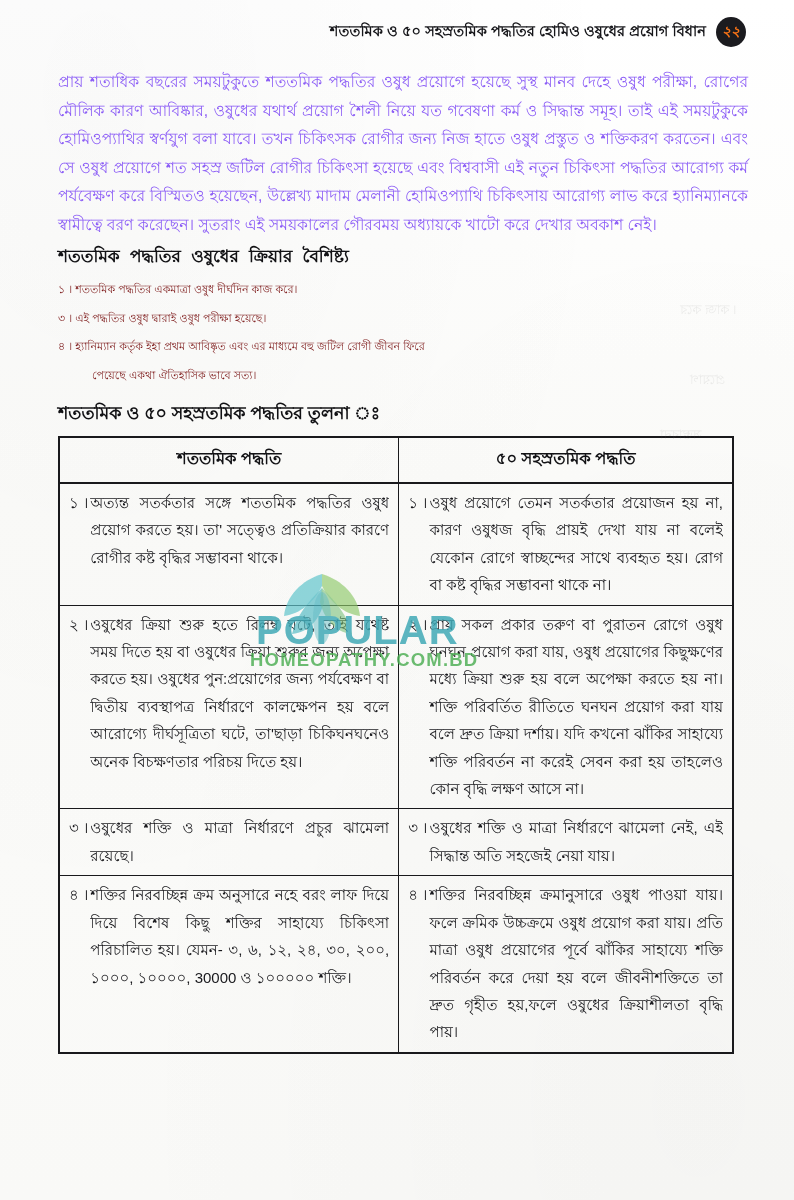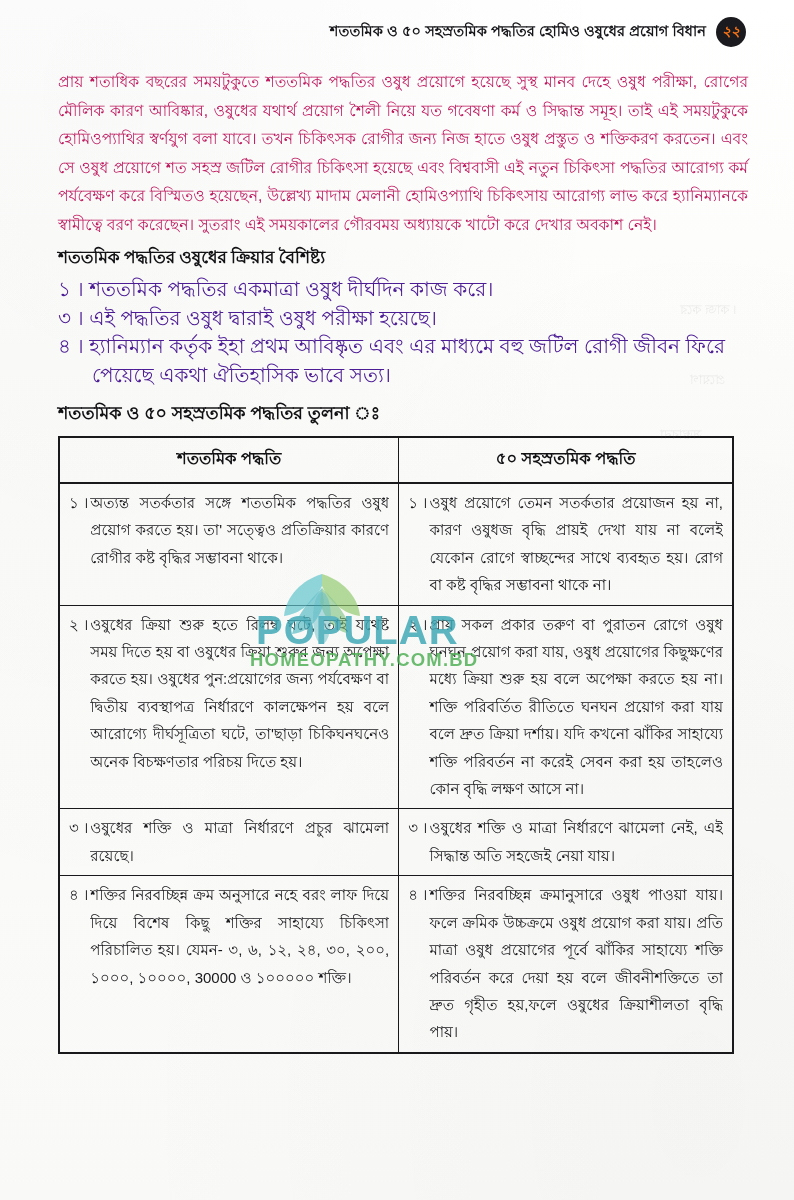--- a/index.html
+++ b/index.html
@@ -71,44 +71,44 @@
   .content {
     position: absolute;
     top: 68px;
     left: 58px;
     width: 690px;
   }
   .para {
     font-family: "Liberation Sans", "DejaVu Sans", sans-serif;
     font-size: 15.6px;
     line-height: 28.5px;
-    color: #be185d;
+    color: #8b5cf6;
     text-align: justify;
     text-justify: inter-word;
     margin: 0 0 2px 0;
     font-weight: 500;
   }
   .section-head {
-    font-family: Liberation Serif, serif;
+    font-family: Liberation Mono, monospace;
     font-size: 17px;
     font-weight: bold;
     color: #121215;
     margin: 4px 0 2px 0;
     line-height: 30px;
   }
   .list {
     margin: 0;
     padding: 0;
     list-style: none;
   }
   .list-item {
     font-family: "Liberation Sans", "DejaVu Sans", sans-serif;
-    font-size: 20px;
+    font-size: 11px;
     line-height: 28.5px;
-    color: #4c1d95;
+    color: #7f1d1d;
     margin: 0;
     padding-left: 0;
     font-weight: 500;
   }
   .list-item .cont {
     display: block;
     padding-left: 34px;
   }
   .table-caption {
     font-family: Liberation Sans, sans-serif;

